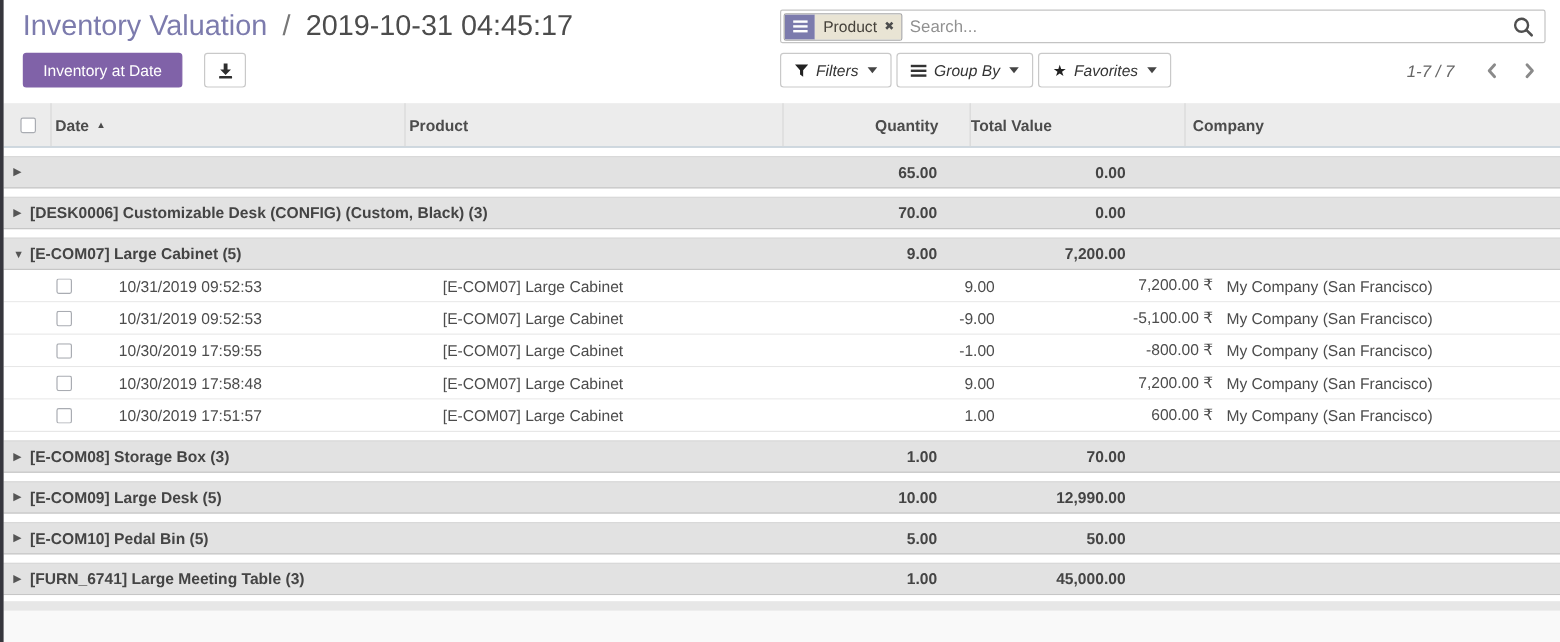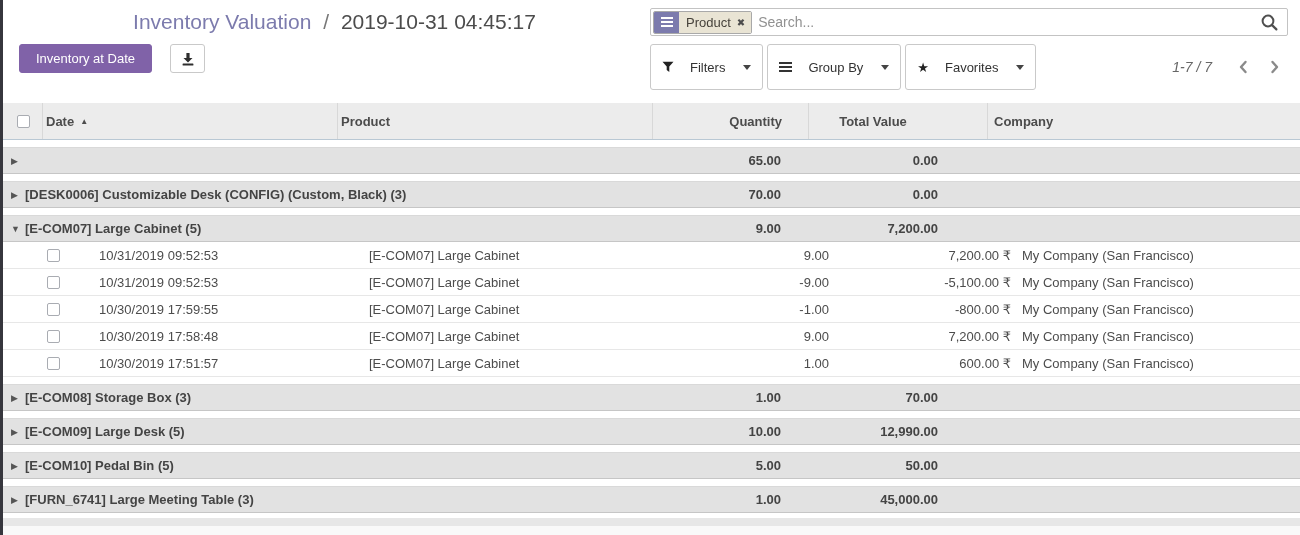--- a/index.html
+++ b/index.html
@@ -6,21 +6,21 @@
   html, body { width: 1300px; height: 535px; overflow: hidden; }
   body { font-family: "Liberation Sans", "DejaVu Sans", sans-serif; font-size: 13px; color: #4c4c4c; background: #fff; position: relative; }
 
   .left-strip { position: absolute; left: 0; top: 0; width: 3px; height: 535px; background: #36363d; }
 
   .page { margin-left: 3px; height: 535px; display: flex; flex-direction: column; background: #fff; }
 
   
   .control-panel { display: flex; flex: 0 0 auto; background: #fff; }
   .cp-left { flex: 1 1 auto; padding: 10px 0 0 16px; }
-  .breadcrumb { font-size: 21px; line-height: 24px; white-space: nowrap; text-align: center; }
+  .breadcrumb { font-size: 24px; line-height: 24px; white-space: nowrap; }
   .bc-link { color: var(--link, #7c7bad); text-decoration: none; cursor: pointer; }
   .bc-sep { color: #777; margin: 0 6px; }
   .bc-cur { color: #4c4c4c; }
   .cp-buttons { margin-top: 10px; display: flex; gap: 18px; align-items: center; }
   .btn { height: 29px; border-radius: 3px; border: 1px solid #c9c9c9; background: #fff; font-size: 13px; color: #333; cursor: pointer; font-family: inherit; }
   .btn-primary { background: var(--primary, #8062a8); border-color: var(--primary, #8062a8); color: #fff; padding: 0 16px; }
   .btn-icon { width: 35px; display: inline-flex; align-items: center; justify-content: center; }
 
   .cp-right { flex: 0 0 650px; padding: 8px 12px 0 0; }
   .search-bar { height: 28px; border: 1px solid #c3c3c3; border-radius: 2px; background: #fff; display: flex; align-items: center; padding: 0 6px 0 2px; }
@@ -29,40 +29,40 @@
   .bars { display: inline-block; width: 12px; height: 2px; background: #fff; box-shadow: 0 -4px 0 #fff, 0 4px 0 #fff; }
   .bars.dark { background: #333; box-shadow: 0 -4px 0 #333, 0 4px 0 #333; width: 13px; }
   .facet-label { background: var(--facet-bg, #e9e4d4); display: flex; align-items: center; padding: 0 4px 0 7px; color: #46423b; }
   .facet-remove { background: var(--facet-bg, #e9e4d4); display: flex; align-items: center; padding: 0 6px 0 2px; font-size: 10px; color: #4c4c4c; cursor: pointer; }
   .search-input { flex: 1 1 auto; border: none; outline: none; font-size: 14px; font-family: inherit; color: #4c4c4c; padding: 0 6px; min-width: 50px; background: transparent; }
   .search-input::placeholder { color: #919191; }
   .search-icon { flex: 0 0 auto; display: flex; align-items: center; cursor: pointer; padding: 2px; }
 
   .cp-toolbar { margin-top: 8px; display: flex; align-items: center; justify-content: space-between; }
   .filter-group { display: flex; gap: 4px; }
-  .tb-btn { height: 46px; display: inline-flex; align-items: center; gap: 16px; padding: 0 11px; }
+  .tb-btn { height: 29px; display: inline-flex; align-items: center; gap: 6px; padding: 0 11px; font-style: italic; }
   .dd-caret { display: inline-block; width: 0; height: 0; border-left: 4px solid transparent; border-right: 4px solid transparent; border-top: 5px solid #444; margin-left: 2px; }
   .star-glyph { font-size: 13px; color: #222; line-height: 1; }
   .pager { display: flex; align-items: center; gap: 14px; padding-right: 4px; }
   .pager-text { color: #666; font-size: 14px; margin-right: 8px; font-style: italic; }
   .pager-nav { cursor: pointer; display: inline-flex; align-items: center; padding: 2px 4px; }
 
   
   .list-view { margin-top: 13px; flex: 0 0 auto; }
   .row { display: flex; align-items: center; width: 100%; }
   .cell { white-space: nowrap; overflow: hidden; }
 
   .header-row { height: 37px; background: #ececec; font-weight: bold; color: #4c4c4c; border-bottom: 1px solid #b9c8d4; }
   .header-row .cell { height: 100%; display: flex; align-items: center; border-right: 1px solid #d8d8d8; }
   .header-row .cell:last-child { border-right: none; }
   .h-sel { flex: 0 0 40px; padding-left: 14px; }
   .h-date { flex: 0 0 295px; padding-left: 3px; }
   .h-product { flex: 0 0 315px; padding-left: 3px; }
   .h-qty { flex: 0 0 156px; justify-content: flex-end; padding-right: 26px; }
-  .h-total { flex: 0 0 179px; justify-content: center; padding-right: 50px; }
+  .h-total { flex: 0 0 179px; justify-content: flex-start; padding-right: 50px; }
   .h-company { flex: 1; padding-left: 6px; }
   .sort-ind { font-size: 8px; margin-left: 6px; color: #4c4c4c; }
 
   .group-row { height: 27px; margin-top: 7px; background: var(--group-row-bg, #e2e2e2); border-top: 1px solid #d9d9d9; border-bottom: 1px solid #c6c6c6; font-weight: bold; color: #444; cursor: pointer; }
   .c-glabel { flex: 0 0 650px; padding-left: 8px; display: flex; align-items: center; }
   .caret { font-size: 9px; width: 14px; color: #555; flex: 0 0 auto; }
 
   .record-row { height: 27px; background: #fff; border-bottom: 1px solid #e7e7e7; cursor: pointer; }
   .c-rsel { flex: 0 0 64px; padding-left: 44px; display: flex; align-items: center; }
   .c-rdate { flex: 0 0 271px; padding-left: 4px; margin-left: 28px; }

